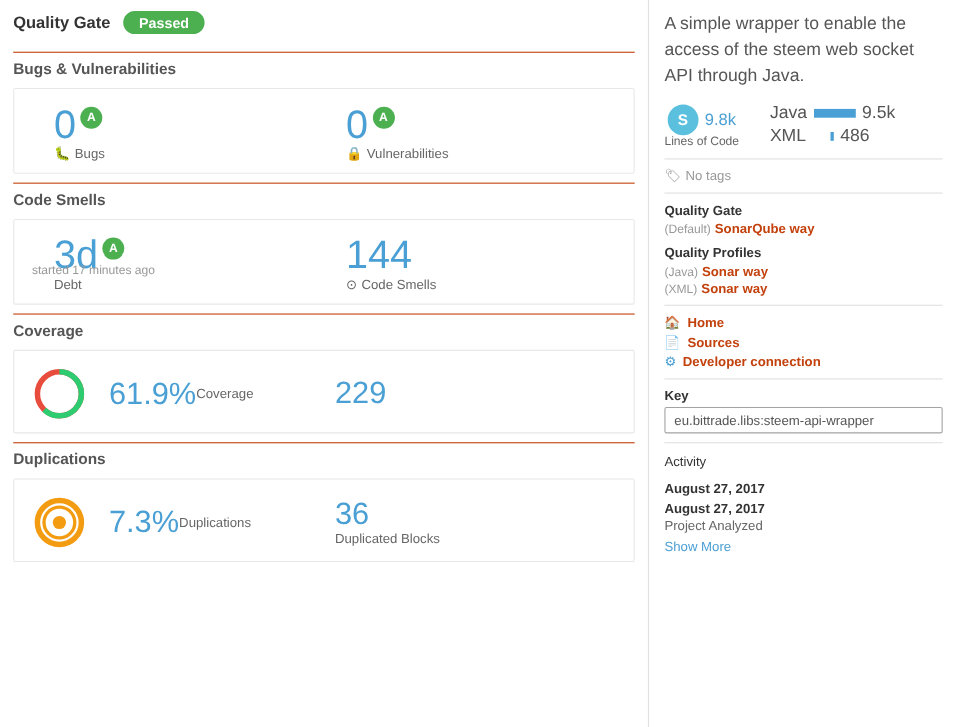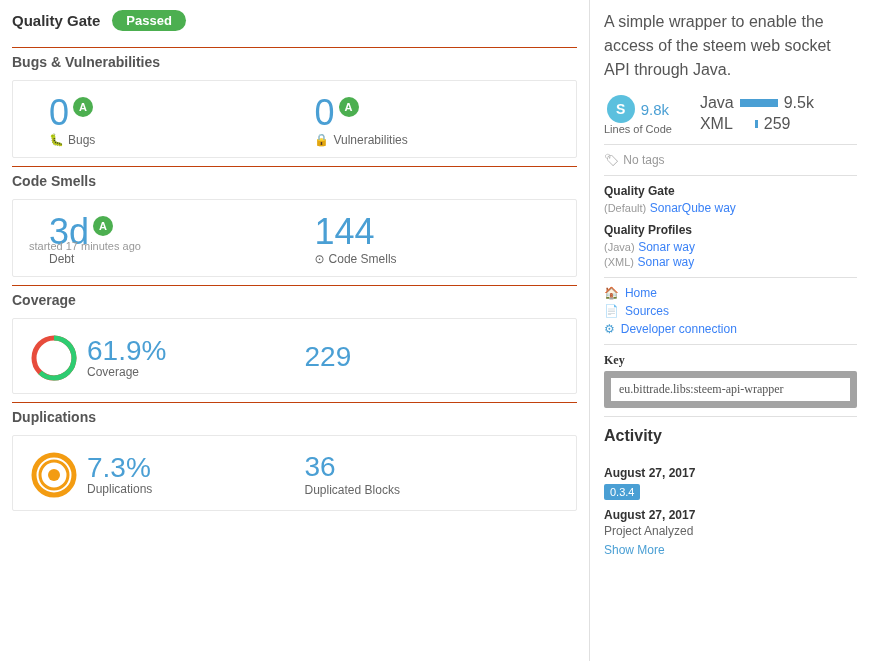--- a/index.html
+++ b/index.html
@@ -140,40 +140,40 @@
     .lang-bar-xml { width: 3px; height: 8px; background: #4a9fd4; display: inline-block; }
 
     .divider { border: none; border-top: 1px solid #e0e0e0; margin: 8px 0; }
 
     .no-tags { display: flex; align-items: center; gap: 4px; color: #999; font-size: 12px; margin: 6px 0; }
     .tag-icon { font-size: 12px; }
 
     .info-section { margin: 8px 0; }
     .info-title { font-size: 12px; font-weight: bold; color: #333; margin-bottom: 2px; }
     .info-sub { font-size: 11px; color: #999; }
-    .info-link { color: #3b82f6; text-decoration: none; font-size: 12px; }
+    .info-link { color: #c2410c; text-decoration: none; font-size: 12px; font-weight: bold; }
 
     .nav-links { margin: 8px 0; }
     .nav-link-item { display: flex; align-items: center; gap: 6px; margin-bottom: 4px; font-size: 12px; }
     .nav-icon { color: #4a9fd4; font-size: 12px; }
 
-    .key-section { margin: 8px 0; font-family: Liberation Serif, serif; }
+    .key-section { margin: 8px 0; }
     .key-label { font-size: 12px; font-weight: bold; color: #333; margin-bottom: 3px; }
     .key-value {
-      border: 7px solid #a3a3a3;
+      border: 1px solid #a3a3a3;
       border-radius: 2px;
       padding: 4px 8px;
       font-size: 12px;
       color: #555;
       background: #fff;
       width: 100%;
     }
 
     .activity-section { margin-top: 10px; }
-    .activity-title { font-size: 16px; font-weight: bold; color: #333; margin-bottom: 21px; }
+    .activity-title { font-size: 12px; font-weight: normal; color: #333; margin-bottom: 10px; }
     .activity-date { font-size: 12px; font-weight: bold; color: #333; margin-bottom: 4px; }
     .version-badge {
       background: #4a9fd4;
       color: #fff;
       padding: 2px 6px;
       font-size: 11px;
       border-radius: 2px;
       display: inline-block;
       margin-bottom: 8px;
     }
@@ -192,21 +192,22 @@
     }
 
     .coverage-item {
       display: flex;
       align-items: center;
       flex: 1;
     }
 
     .coverage-text-group {
       display: flex;
-      flex-direction: column;
+      flex-direction: row;
+      margin-left: 12px;
     }
 
     .second-metric {
       flex: 1;
       padding-left: 20px;
     }
   </style>
 </head>
 <body>
 
@@ -322,21 +323,21 @@
       <div class="lang-stats">
         <div class="lang-row">
           <span>Java</span>
           <span class="lang-bar-java"></span>
           <span>9.5k</span>
         </div>
         <div class="lang-row">
           <span>XML</span>
           <span style="display:inline-block; width:2px; margin-left:8px;"></span>
           <span class="lang-bar-xml"></span>
-          <span>259</span>
+          <span>486</span>
         </div>
       </div>
     </div>
 
     <hr class="divider">
 
     <div class="no-tags">
       <span class="tag-icon">🏷</span>
       <span>No tags</span>
     </div>
@@ -385,23 +386,20 @@
     <div class="key-section">
       <div class="key-label">Key</div>
       <div class="key-value">eu.bittrade.libs:steem-api-wrapper</div>
     </div>
 
     <hr class="divider">
 
     <div class="activity-section">
       <div class="activity-title">Activity</div>
       <div class="activity-date">August 27, 2017</div>
-      <div>
-        <span class="version-badge">0.3.4</span>
-      </div>
       <div class="activity-date2">August 27, 2017</div>
       <div class="activity-text">Project Analyzed</div>
       <a class="show-more-link" href="#">Show More</a>
     </div>
 
   </div>
 
 </div>
 
 </body></html>

